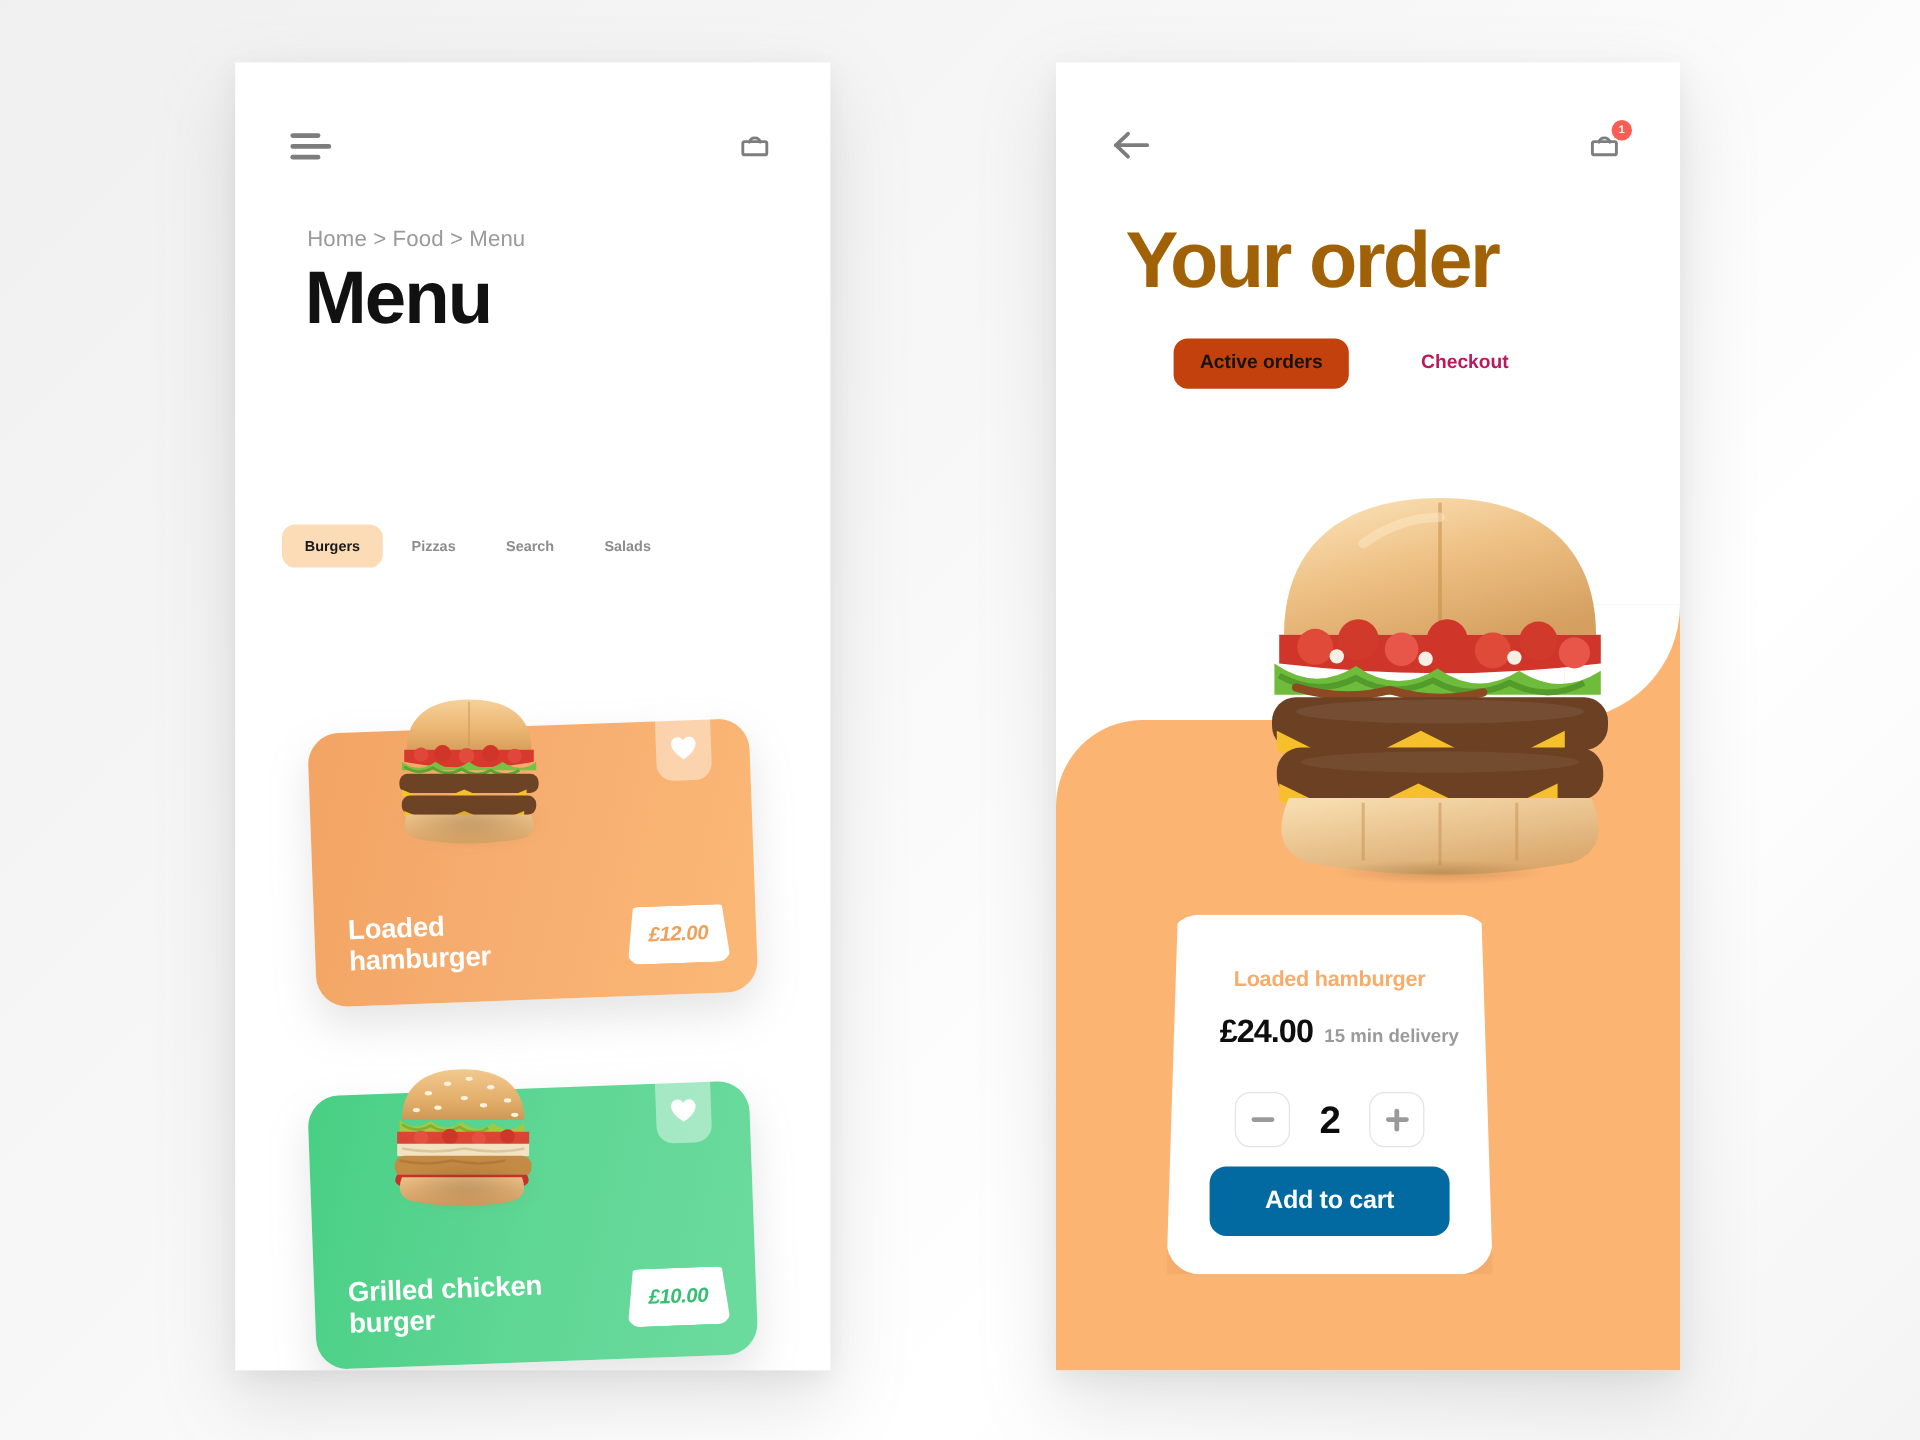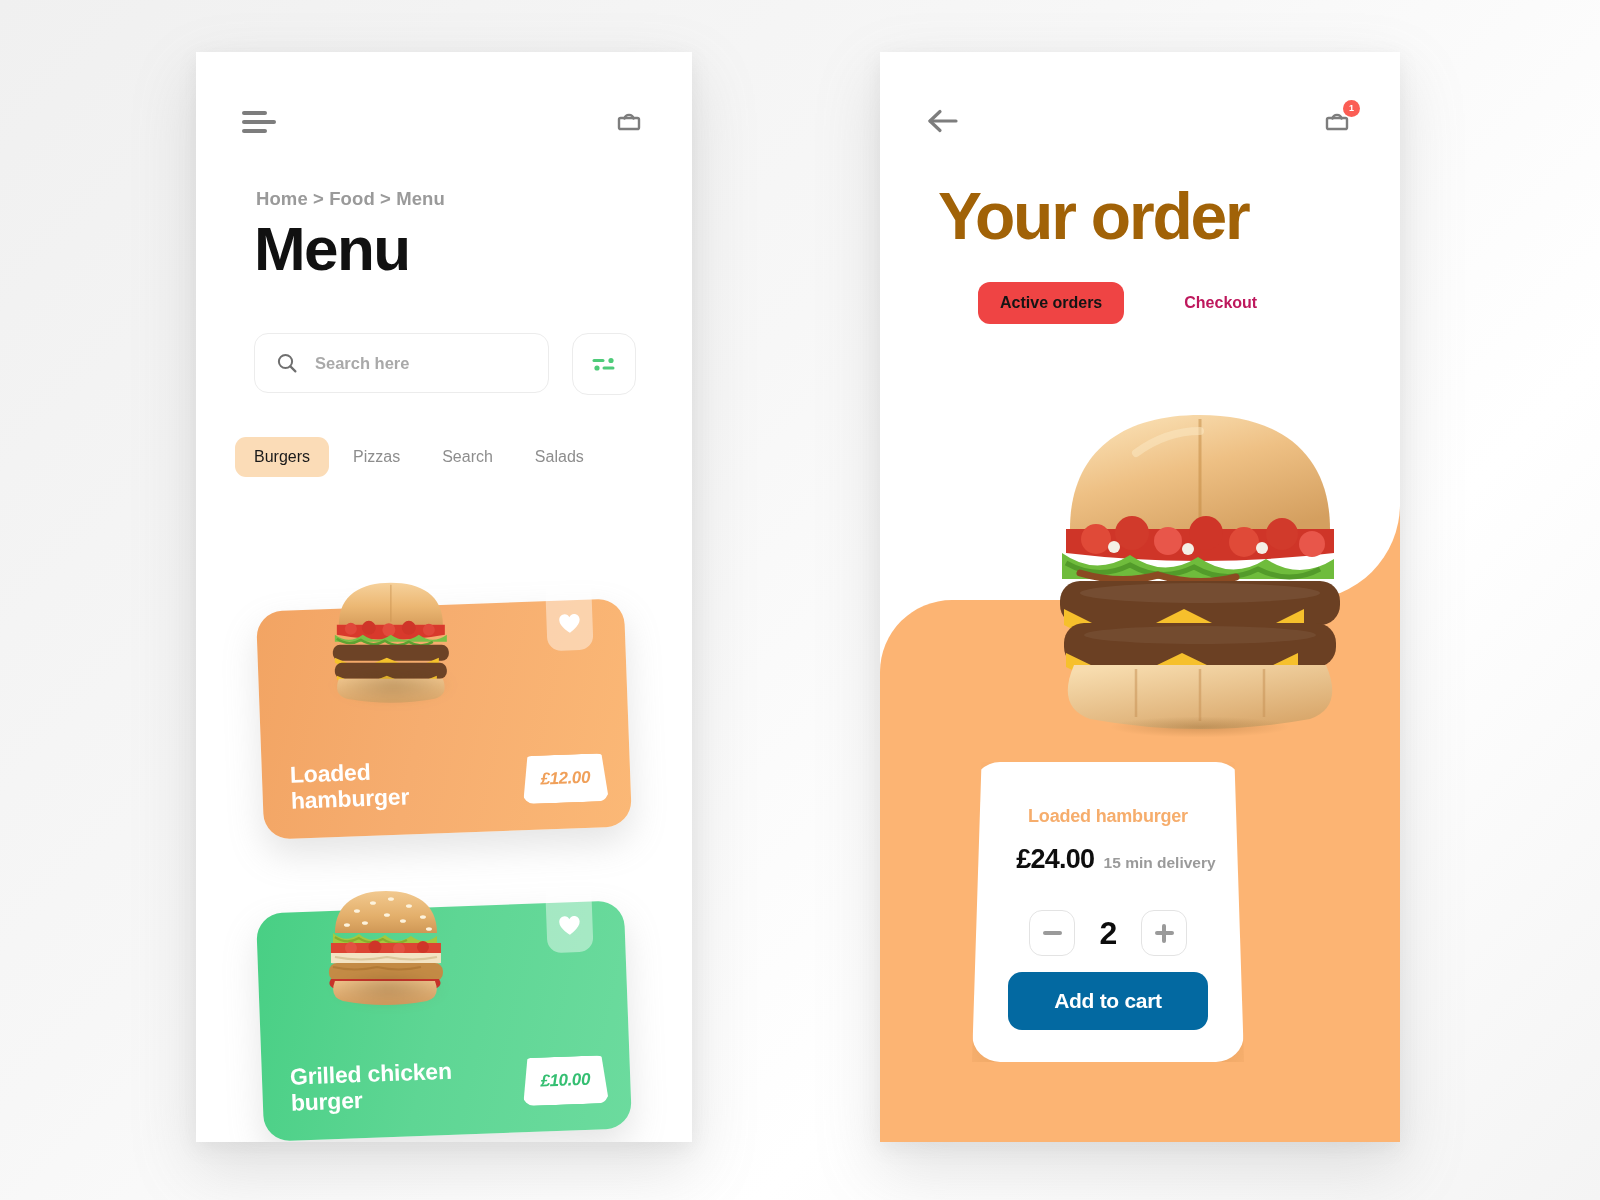--- a/index.html
+++ b/index.html
@@ -62,21 +62,21 @@
     font-weight: bold;
     display: flex; align-items: center; justify-content: center;
     line-height: 1;
   }
 
   
   .breadcrumb {
     position: absolute;
     left: 60px; top: 136px;
     font-size: 18.5px;
-    font-weight: bold;
+    font-weight: normal;
     color: #9a9a9a;
     letter-spacing: 0.1px;
   }
   .page-title {
     position: absolute;
     left: 58px; top: 161px;
     font-size: 62px;
     font-weight: bold;
     color: #111111;
     letter-spacing: -1.6px;
@@ -115,22 +115,22 @@
     display: flex; align-items: center; justify-content: center;
   }
 
   .tabs {
     position: absolute;
     left: 58px; top: 385px;
     display: flex;
     align-items: center;
   }
   .tab {
-    font-size: 16px;
-    font-weight: normal;
+    font-size: 12px;
+    font-weight: bold;
     color: #8d8d8d;
     padding: 11px 0;
     margin-right: 42px;
     cursor: pointer;
     white-space: nowrap;
   }
   .tab.active {
     color: #1a1a1a;
     background: #fbdcb7;
     border-radius: 11px;
@@ -229,21 +229,21 @@
   .otab {
     font-size: 16px;
     font-weight: bold;
     color: #be185d;
     padding: 12px 4px;
     cursor: pointer;
     white-space: nowrap;
   }
   .otab.active {
     color: #141414;
-    background: #ef4444;
+    background: #c2410c;
     border-radius: 12px;
     padding: 12px 22px;
   }
 
   .orange-panel {
     position: absolute;
     left: 0; right: 0;
     top: 548px;
     height: 542px;
     background: #fcb473;
@@ -362,37 +362,20 @@
       <svg width="30" height="30" viewBox="0 0 30 30">
         <rect x="5" y="12" width="20" height="11" rx="1.6" fill="none" stroke="#7d7d7d" stroke-width="2.4"></rect>
         <path d="M10.5 12.5 A4.6 4.6 0 0 1 19.5 12.5" fill="none" stroke="#7d7d7d" stroke-width="2.4" stroke-linecap="round"></path>
       </svg>
     </div>
   </div>
 
   <div class="breadcrumb">Home &gt; Food &gt; Menu</div>
   <div class="page-title">Menu</div>
 
-  <div class="searchrow">
-    <div class="searchbox">
-      <svg width="24" height="24" viewBox="0 0 24 24">
-        <circle cx="10.5" cy="10.5" r="6.6" fill="none" stroke="#6f6f6f" stroke-width="2"></circle>
-        <line x1="15.4" y1="15.4" x2="20.4" y2="20.4" stroke="#6f6f6f" stroke-width="2.2" stroke-linecap="round"></line>
-      </svg>
-      <span class="search-ph">Search here</span>
-    </div>
-    <div class="filterbox">
-      <svg width="26" height="22" viewBox="0 0 26 22">
-        <line x1="3" y1="7.5" x2="12" y2="7.5" stroke="#4ECB79" stroke-width="3" stroke-linecap="round"></line>
-        <circle cx="20" cy="7.5" r="2.6" fill="#4ECB79"></circle>
-        <circle cx="6" cy="15" r="2.6" fill="#4ECB79"></circle>
-        <line x1="13" y1="15" x2="22" y2="15" stroke="#4ECB79" stroke-width="3" stroke-linecap="round"></line>
-      </svg>
-    </div>
-  </div>
 
   <div class="tabs">
     <div class="tab active">Burgers</div>
     <div class="tab">Pizzas</div>
     <div class="tab">Search</div>
     <div class="tab">Salads</div>
   </div>
 
   <div class="foodcard" id="card-loaded">
     <div class="fav">

